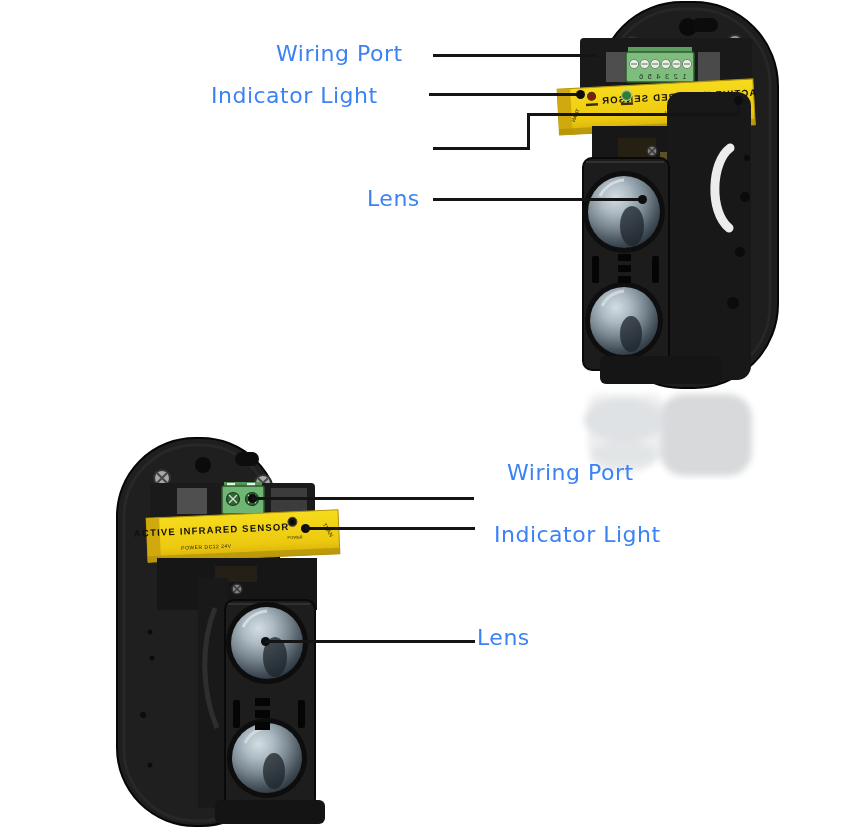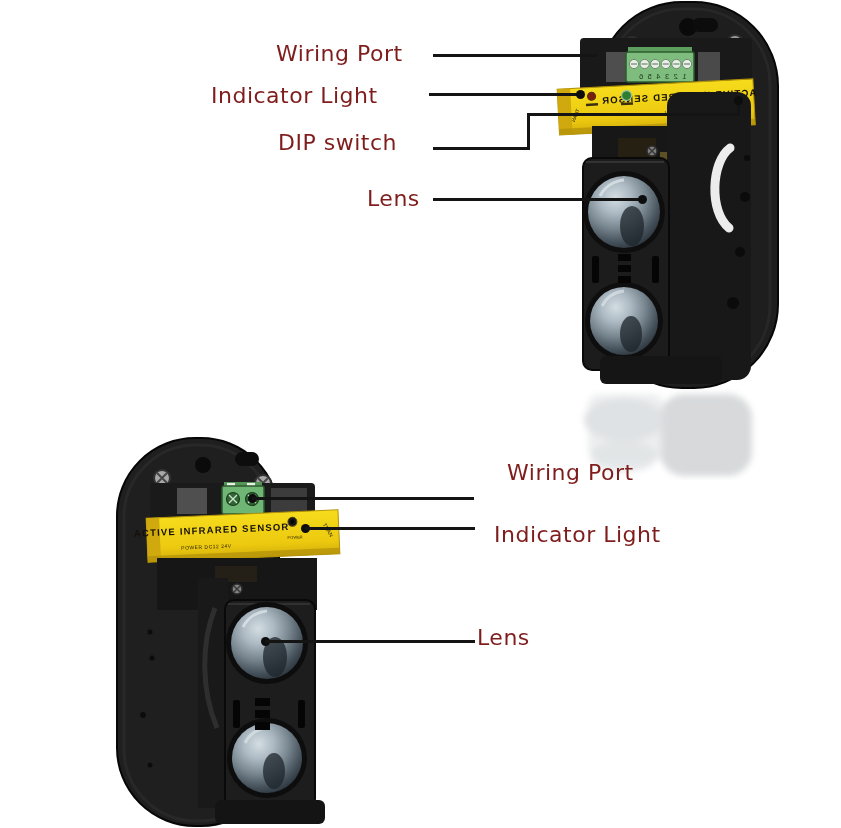--- a/index.html
+++ b/index.html
@@ -6,21 +6,21 @@
   #stage{
     position:relative;
     width:841px;height:828px;
     background:#ffffff;
     overflow:hidden;
     font-family:"DejaVu Sans","Liberation Sans",sans-serif;
   }
   .callout{
     position:absolute;
     font-size:22px;
-    color:#7f1d1d;
+    color:#3b82f6;
     letter-spacing:.5px;
     white-space:nowrap;
   }
   .leader{
     position:absolute;
     background:#141414;
   }
   .leader.h{height:3px;}
   .leader.v{width:3px;}
   .dot{
@@ -251,21 +251,20 @@
       <rect x="203" y="272" width="7" height="28" rx="2"></rect>
       <rect x="160" y="270" width="15" height="8"></rect>
       <rect x="160" y="282" width="15" height="8"></rect>
       <rect x="160" y="294" width="15" height="8"></rect>
     </g>
     <rect x="120" y="372" width="110" height="24" rx="6" fill="#141414"></rect>
   </svg>
 
   <div class="callout" style="left:276px;top:41px">Wiring Port</div>
   <div class="callout" style="left:211px;top:83px">Indicator Light</div>
-  <div class="callout" style="left:278px;top:130px">DIP switch</div>
   <div class="callout" style="left:367px;top:186px">Lens</div>
 
   <div class="leader h" style="left:433px;top:54px;width:164px"></div>
   <div class="leader h" style="left:429px;top:93px;width:151px"></div>
   <div class="dot" style="left:576px;top:90px"></div>
   <div class="leader h" style="left:433px;top:147px;width:97px"></div>
   <div class="leader v" style="left:527px;top:113px;height:37px"></div>
   <div class="leader h" style="left:527px;top:113px;width:213px"></div>
   <div class="leader v" style="left:737px;top:100px;height:16px"></div>
   <div class="dot" style="left:734px;top:96px"></div>

